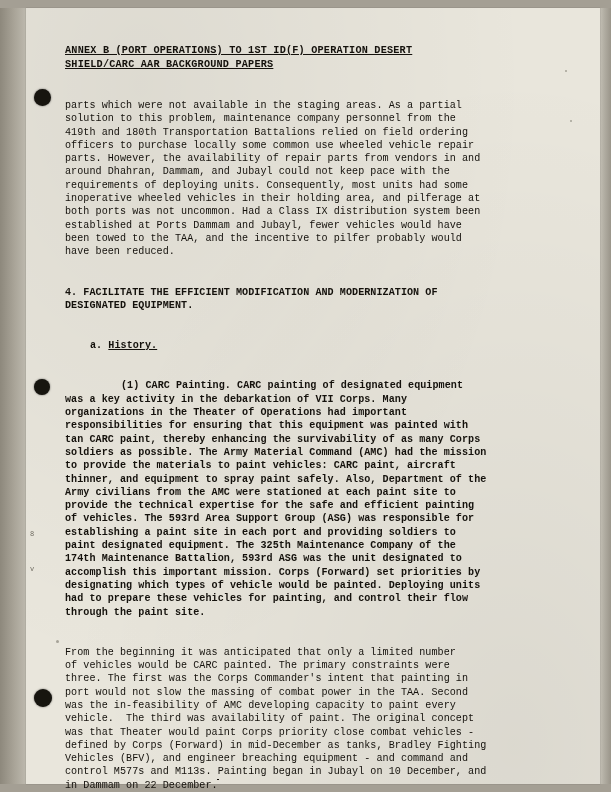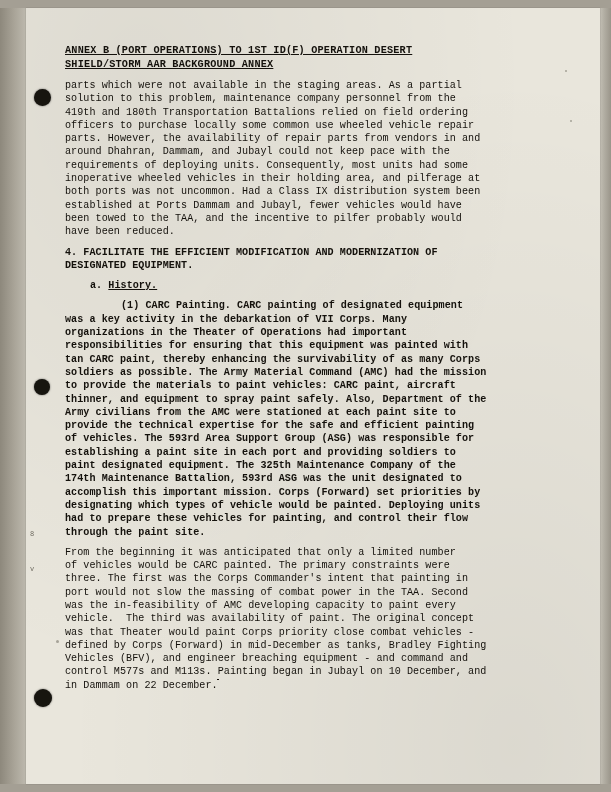--- a/index.html
+++ b/index.html
@@ -94,21 +94,21 @@
     width: 445px;
   }
   .para {
     font-size: 10.1px;
     line-height: 13.3px;
     color: #14110c;
     margin: 0;
     white-space: pre-wrap;
     letter-spacing: 0.05px;
   }
-  .block { margin-top: 7px; }
+  .block { margin-top: 27px; }
   .para.indent-body { margin-left: 21px; }
   .para.heading {
     font-weight: bold;
     margin-left: 21px;
   }
   .para.sub-heading {
     font-weight: bold;
     margin-left: 46px;
     text-decoration: underline;
     display: inline-block;
@@ -175,21 +175,21 @@
   <div class="hole h1"></div>
   <div class="hole h2"></div>
   <div class="hole h3"></div>
 
   <div class="speck" style="left:56px;top:640px;width:3px;height:3px;"></div>
   <div class="speck" style="left:565px;top:70px;width:2px;height:2px;"></div>
   <div class="speck" style="left:570px;top:120px;width:2px;height:2px;"></div>
 
   <div class="content">
 
-    <div class="doc-title"><span>ANNEX B (PORT OPERATIONS) TO 1ST ID(F) OPERATION DESERT</span><br><span>SHIELD/STORM AAR BACKGROUND ANNEX</span></div>
+    <div class="doc-title"><span>ANNEX B (PORT OPERATIONS) TO 1ST ID(F) OPERATION DESERT</span><br><span>SHIELD/CARC AAR BACKGROUND PAPERS</span></div>
 
     <p class="para indent-body block">parts which were not available in the staging areas. As a partial
 solution to this problem, maintenance company personnel from the
 419th and 180th Transportation Battalions relied on field ordering
 officers to purchase locally some common use wheeled vehicle repair
 parts. However, the availability of repair parts from vendors in and
 around Dhahran, Dammam, and Jubayl could not keep pace with the
 requirements of deploying units. Consequently, most units had some
 inoperative wheeled vehicles in their holding area, and pilferage at
 both ports was not uncommon. Had a Class IX distribution system been

